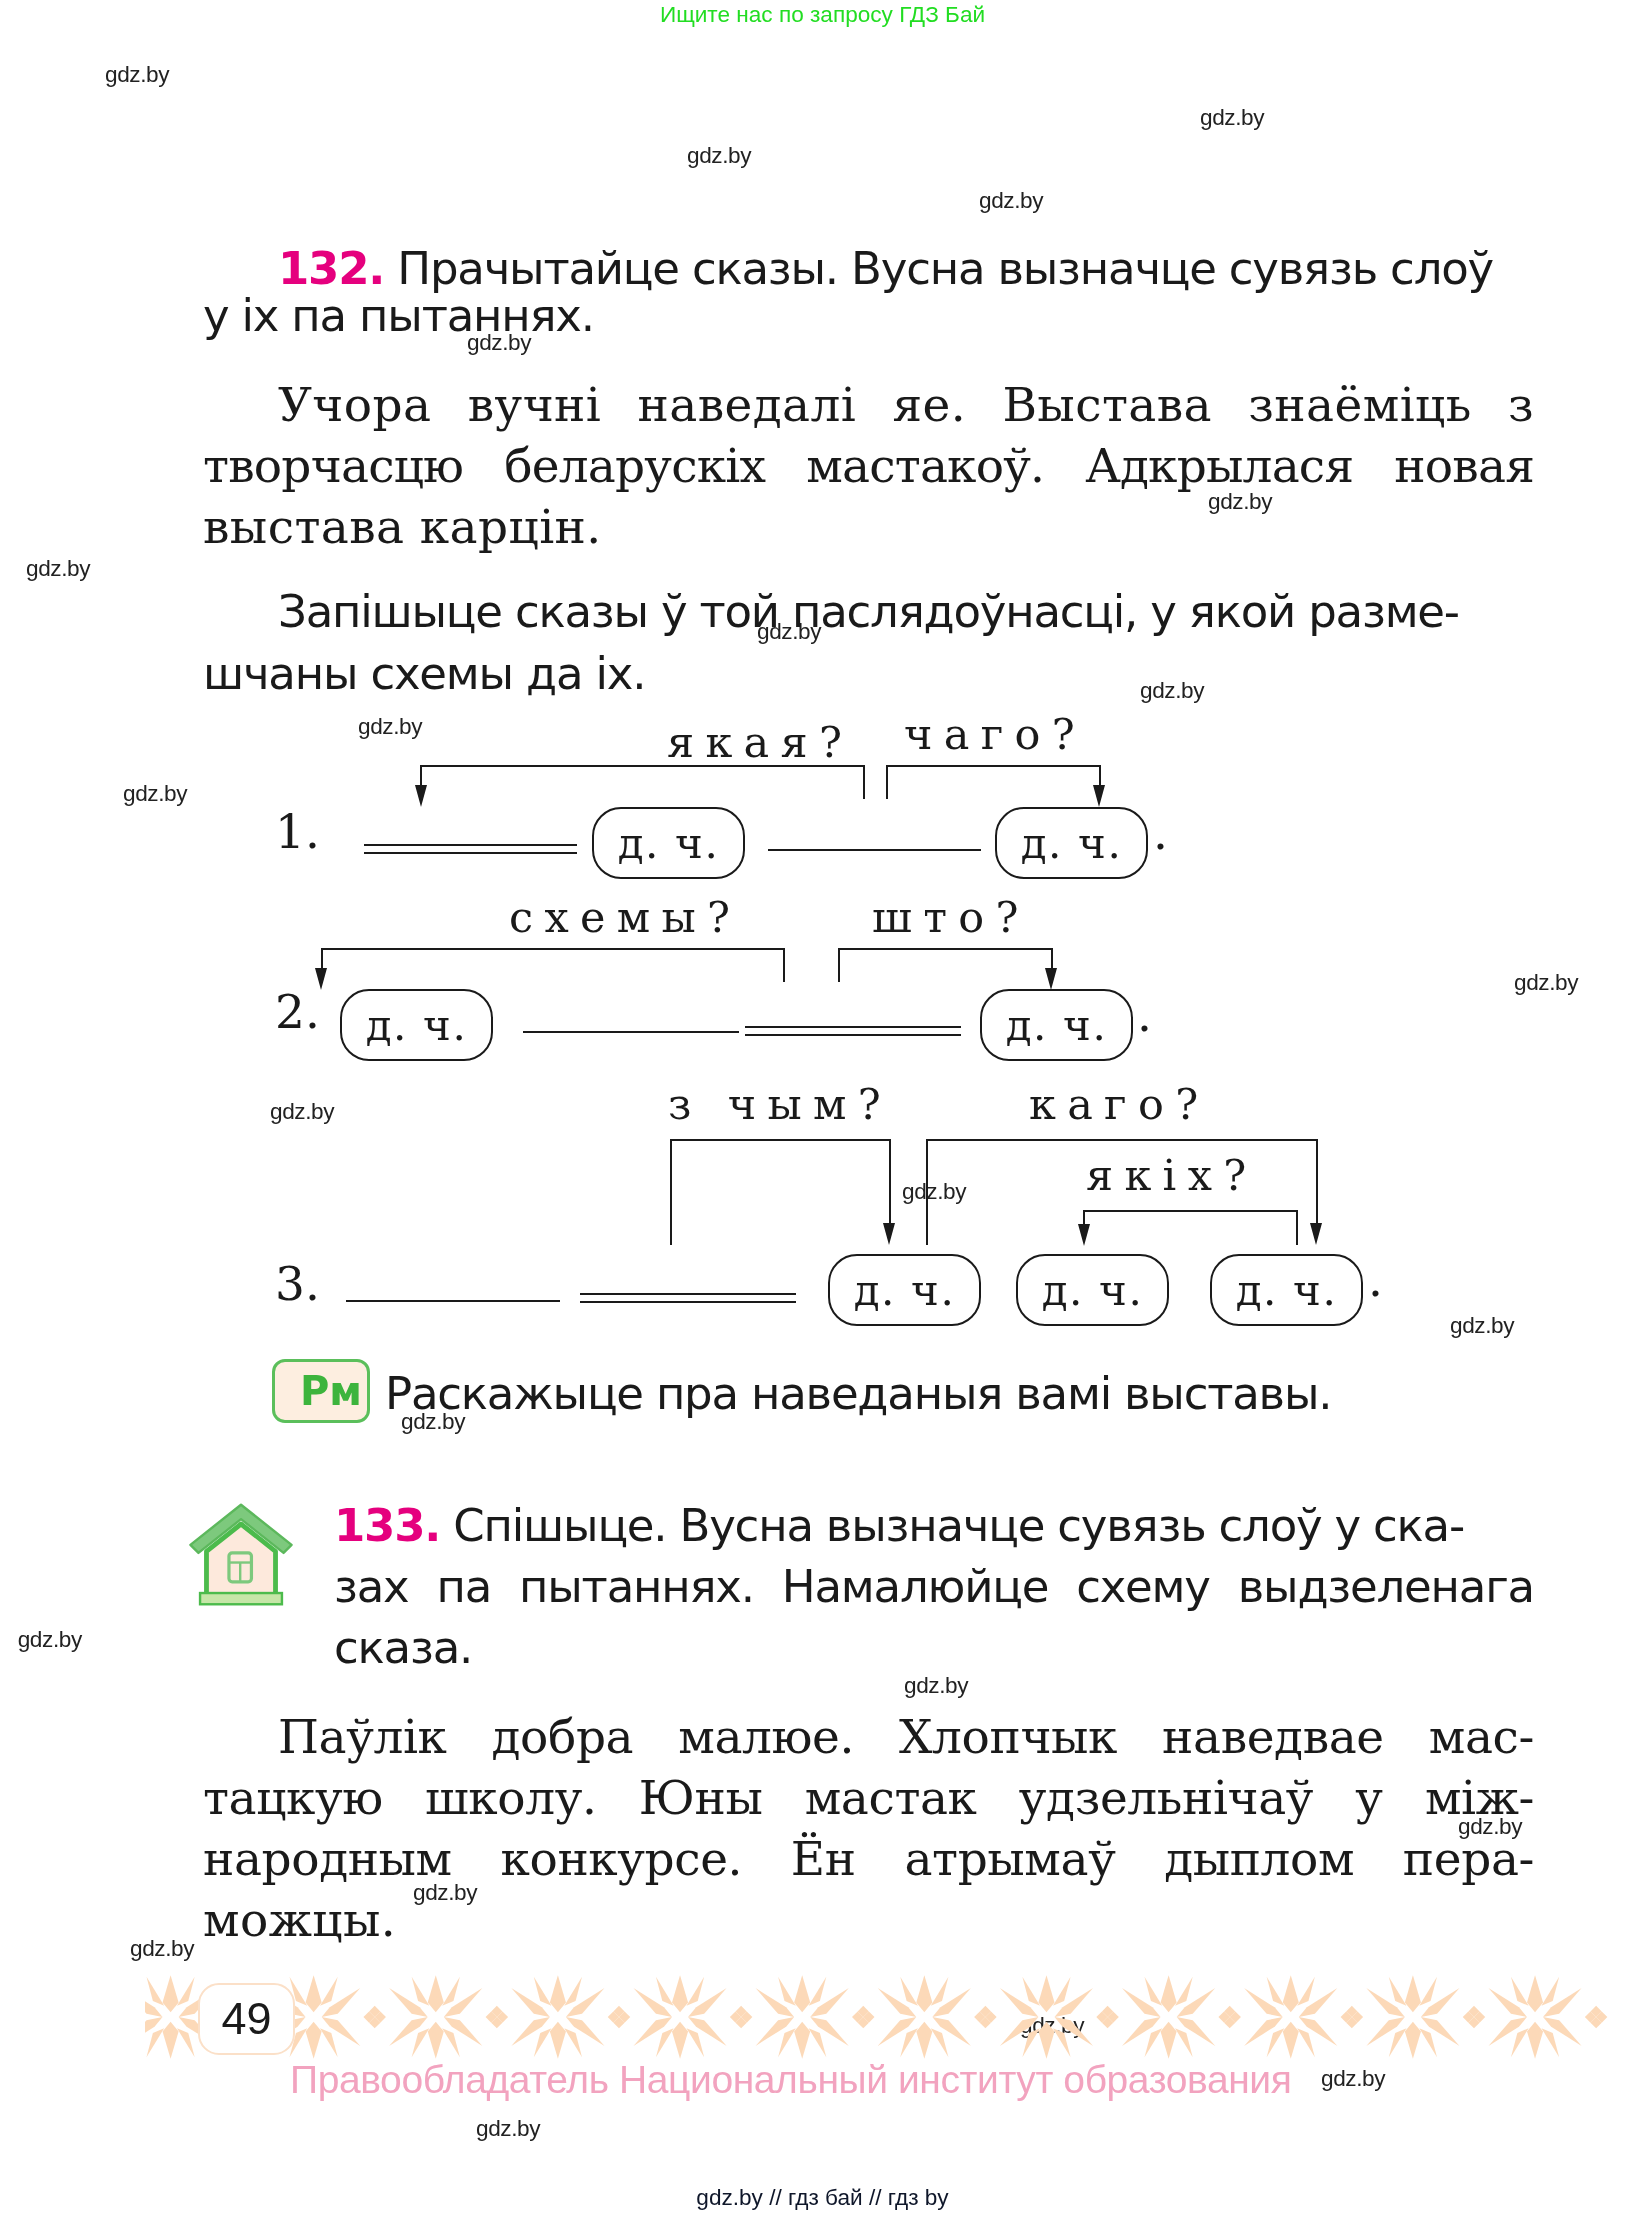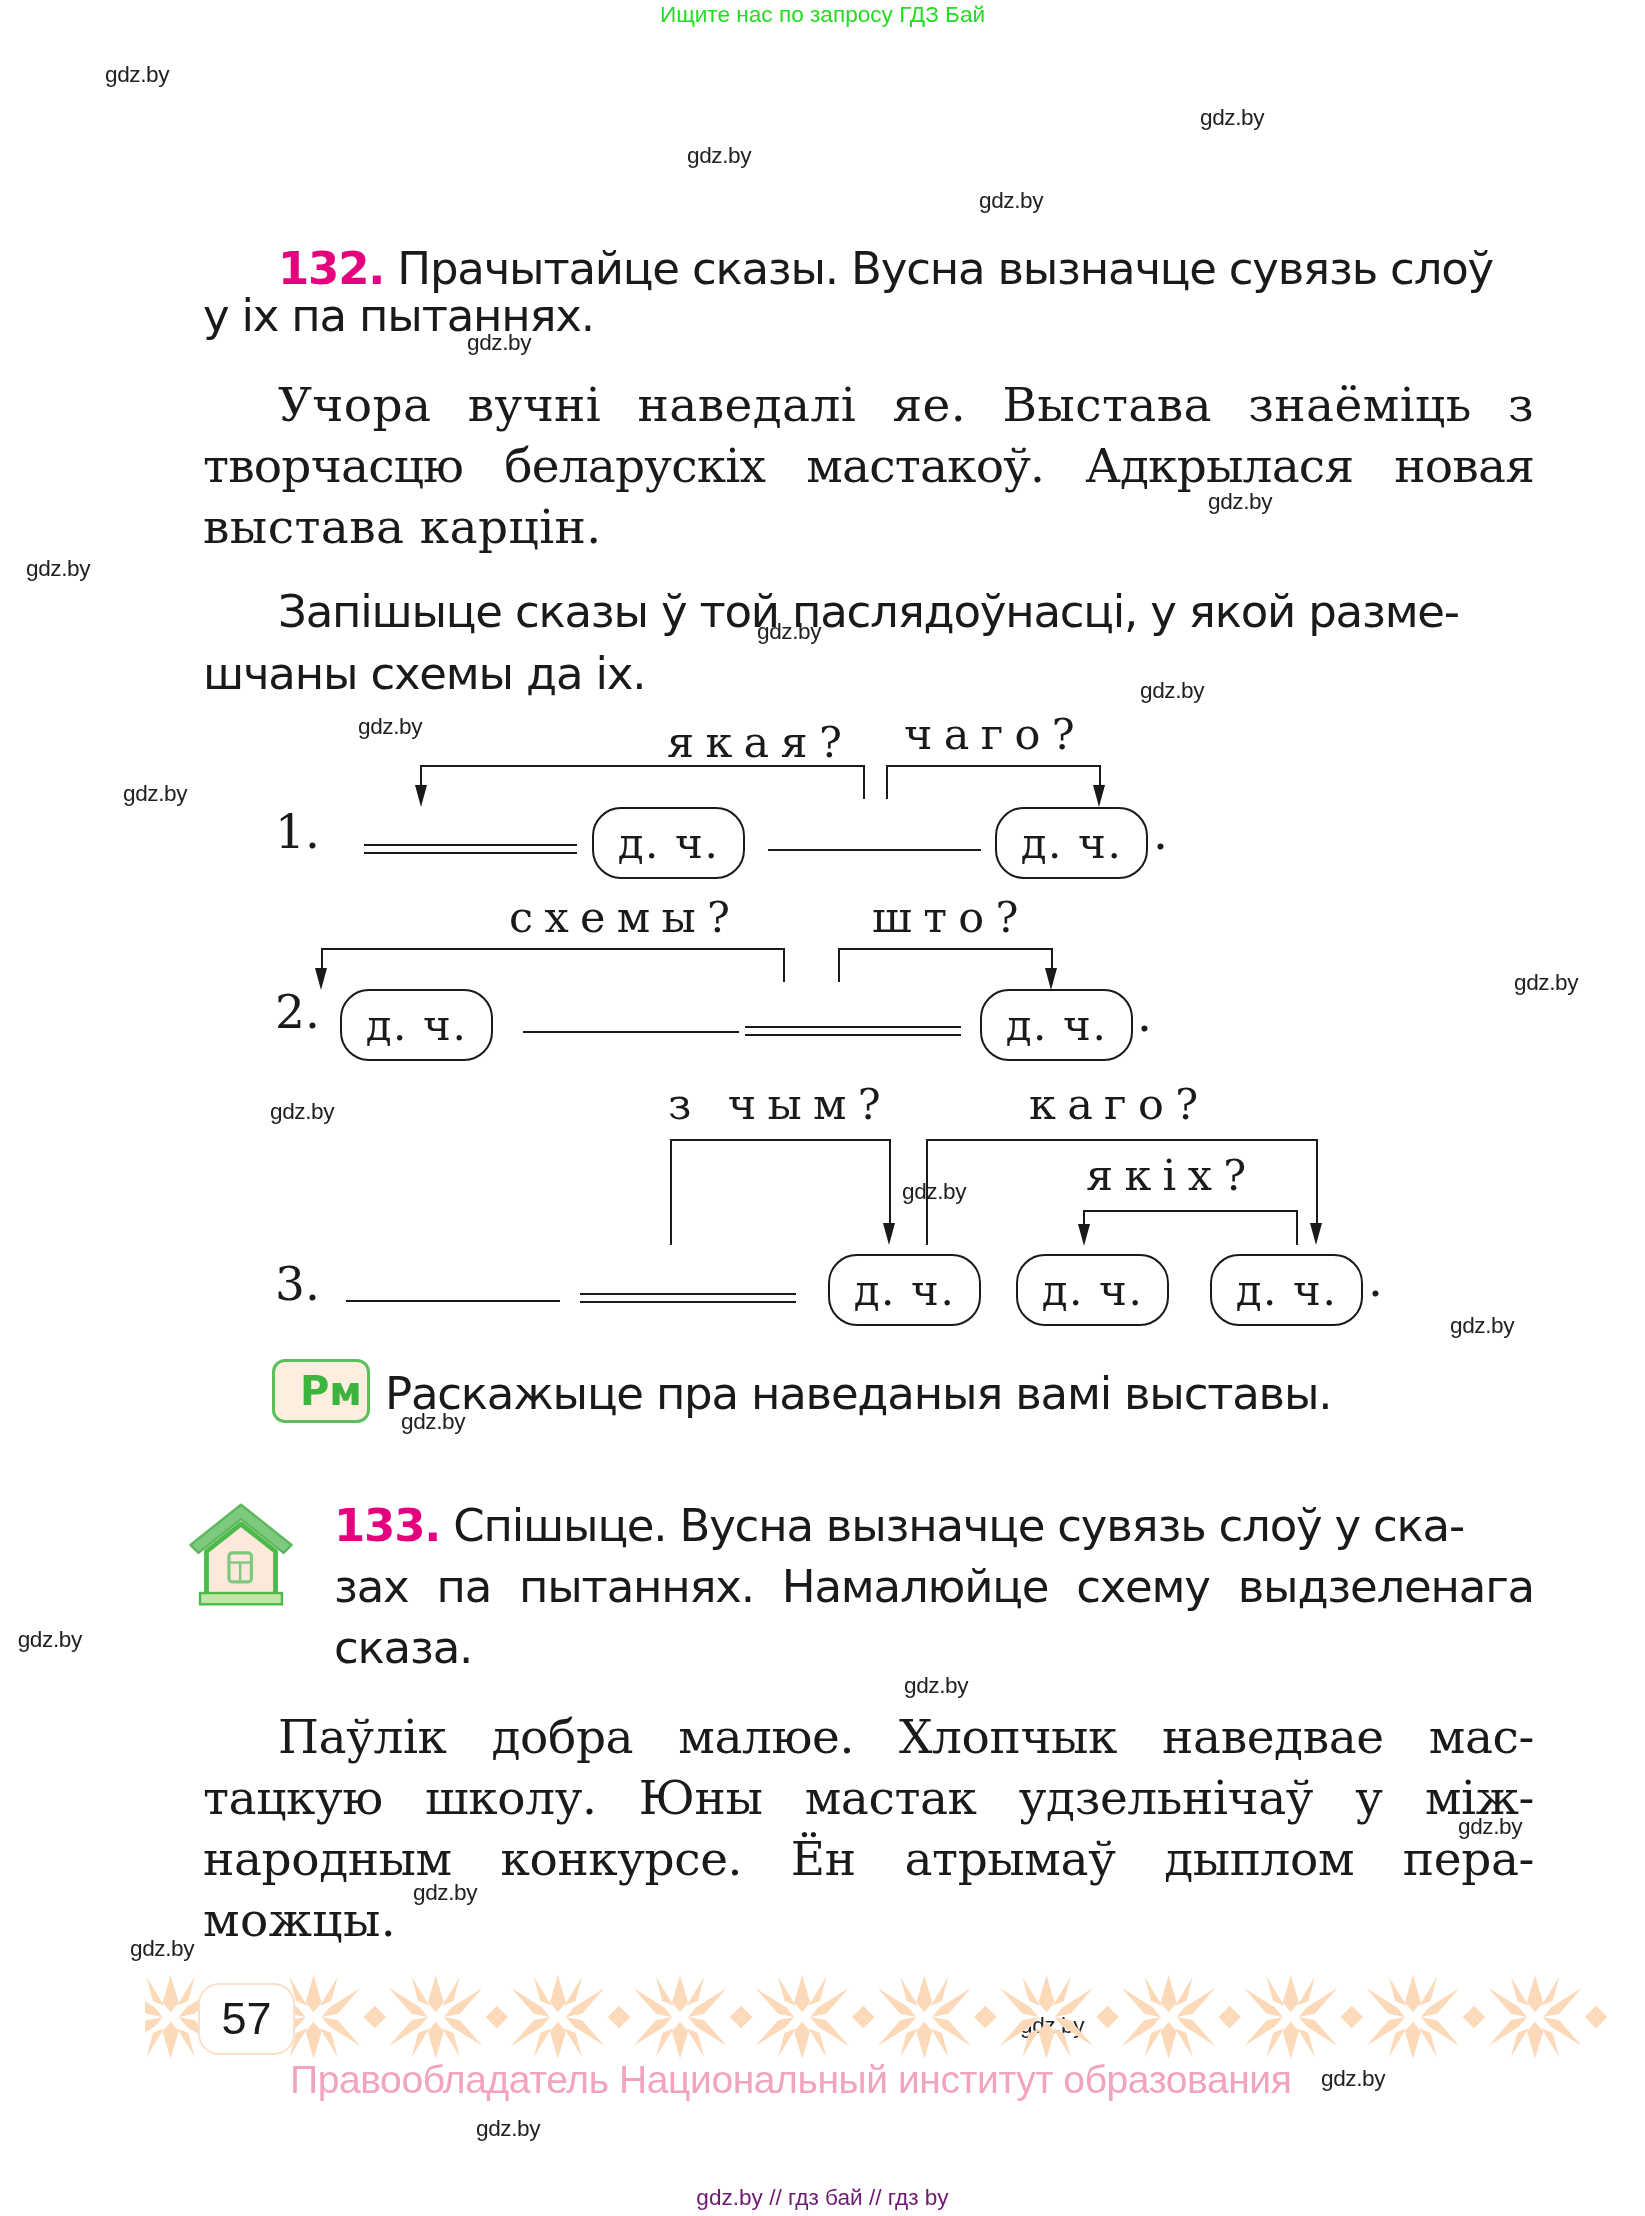--- a/index.html
+++ b/index.html
@@ -18,21 +18,21 @@
   .box { border:2px solid #1a1a1a; border-radius:29px; font-family:"DejaVu Serif", serif; font-size:42px; display:flex; align-items:center; justify-content:center; box-sizing:border-box; letter-spacing:1.6px; }
   .line1 { height:2.4px; background:#1a1a1a; }
   .line2 { height:9.7px; border-top:2.4px solid #1a1a1a; border-bottom:2.4px solid #1a1a1a; box-sizing:border-box; }
   .vl { width:2px; background:#1a1a1a; }
   .hl { height:2px; background:#1a1a1a; }
   .arrow { width:0; height:0; border-left:6.4px solid transparent; border-right:6.4px solid transparent; border-top:22.6px solid #1a1a1a; }
   .dot { font-family:"DejaVu Serif", serif; font-size:47px; }
   .rm { left:272px; top:1359px; width:98px; height:64px; background:#fdeee0; border:3.2px solid #5bbf5b; border-radius:13px; box-sizing:border-box; color:#3db43d; font-weight:bold; font-size:40px; display:flex; align-items:center; justify-content:center; font-family:"DejaVu Sans", sans-serif;padding-left:20px; }
   .pagebox { left:198px; top:1983px; width:97px; height:72px; background:#fff; border:2.4px solid #fbe0c8; border-radius:21px; display:flex; align-items:center; justify-content:center; font-family:"Liberation Sans", sans-serif; font-size:45px; color:#1a1a1a; box-sizing:border-box; }
   .copyright { left:290px; top:2058px; font-family:"Liberation Sans", sans-serif; font-size:39px; color:#f2a3bf; letter-spacing:-0.4px; }
-  .footer-links { left:0; width:1645px; top:2185px; text-align:center; font-family:"Liberation Sans", sans-serif; font-size:22.6px; color:#701a75; }
+  .footer-links { left:0; width:1645px; top:2185px; text-align:center; font-family:"Liberation Sans", sans-serif; font-size:22.6px; color:#0f172a; }
 </style>
 </head>
 <body>
 
 <div class="abs top-banner">Ищите нас по запросу ГДЗ Бай</div>
 
 <div id="wm-layer">
     <div class="abs wm" style="left: 105px; top: 62px;">gdz.by</div>
     <div class="abs wm" style="left: 1200px; top: 105px;">gdz.by</div>
     <div class="abs wm" style="left: 687px; top: 143px;">gdz.by</div>
@@ -206,17 +206,17 @@
       <use href="#diam" x="1348" y="56"></use>
     <use href="#star" x="1424" y="56"></use>
       <use href="#diam" x="1500" y="56"></use>
     <use href="#star" x="1576" y="56"></use>
       <use href="#diam" x="1652" y="56"></use>
     <use href="#star" x="1728" y="56"></use>
       <use href="#diam" x="1804" y="56"></use>
     <use href="#diam" x="132" y="56"></use>
   </svg>
 </div>
-<div class="abs pagebox">57</div>
+<div class="abs pagebox">49</div>
 
 <div class="abs copyright">Правообладатель Национальный институт образования</div>
 <div class="abs footer-links">gdz.by  //  гдз бай  //  гдз by</div>
 
 
 </body></html>

